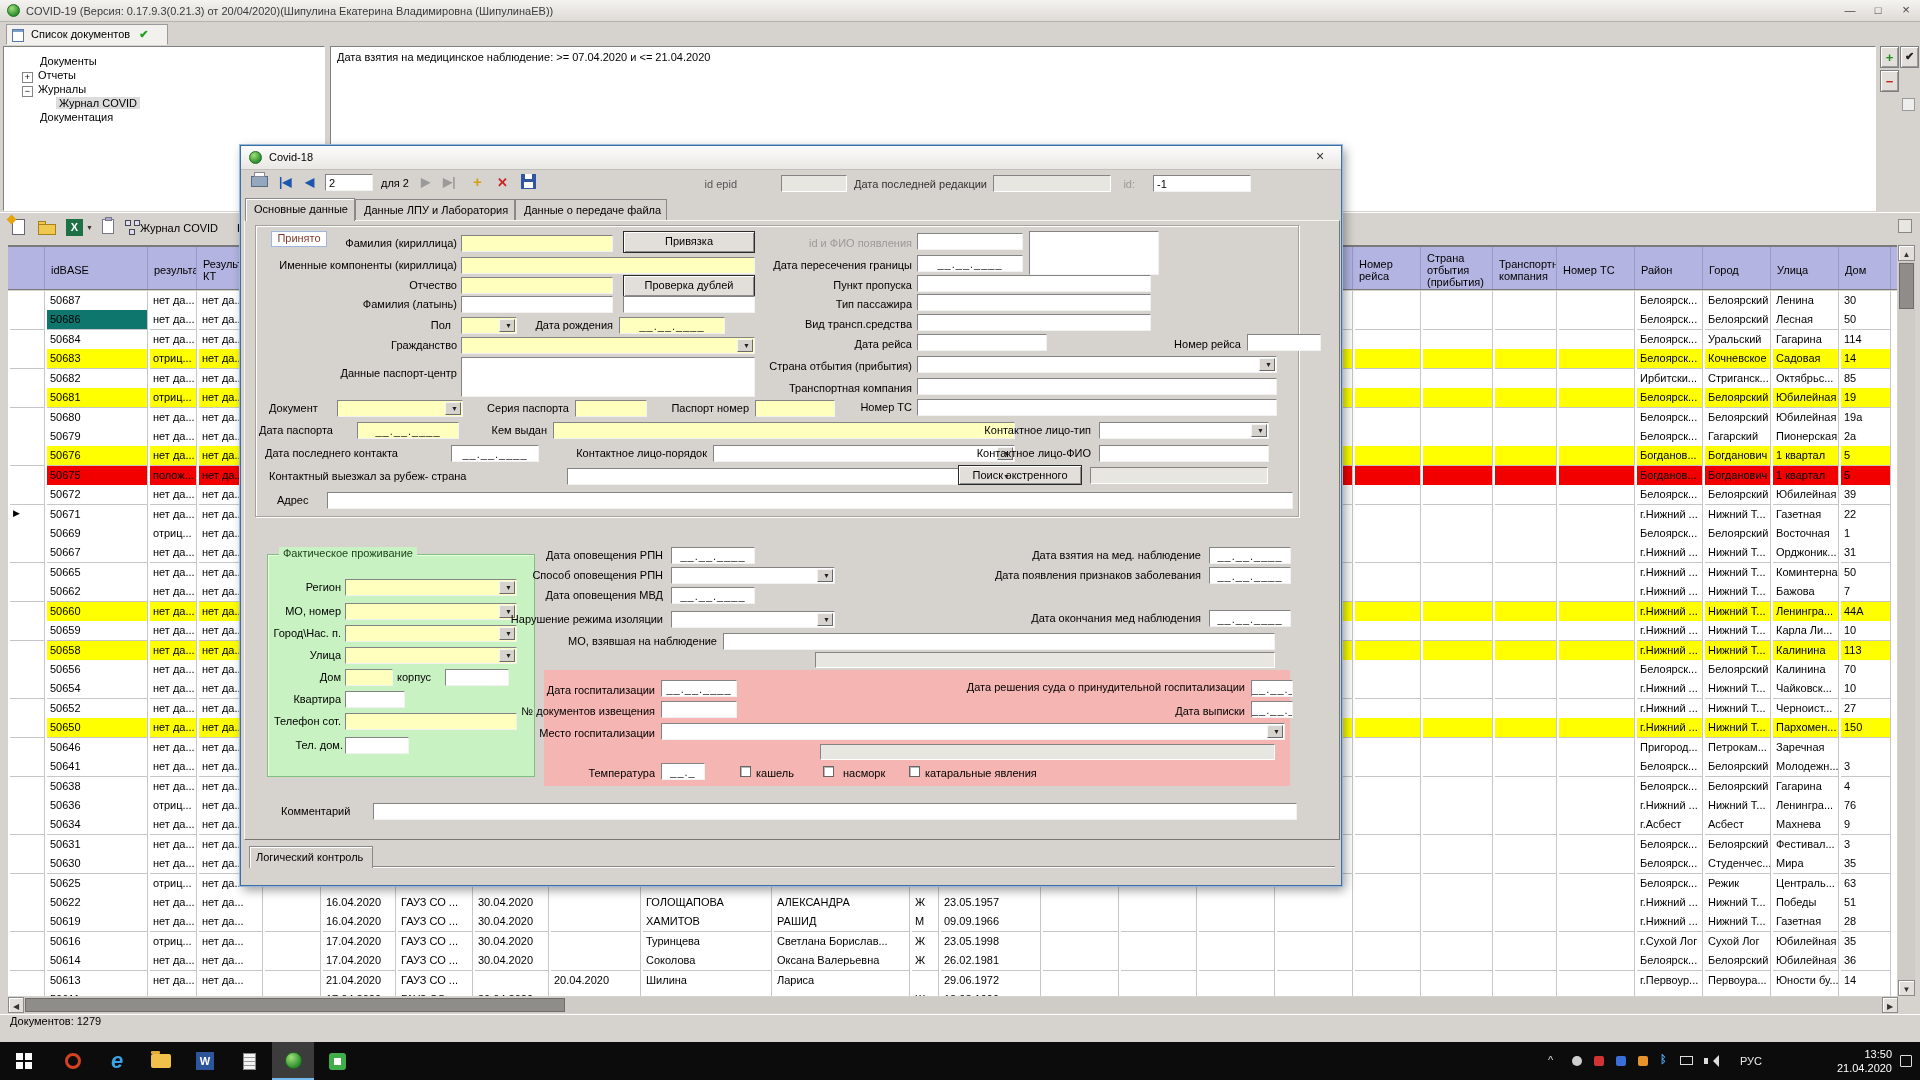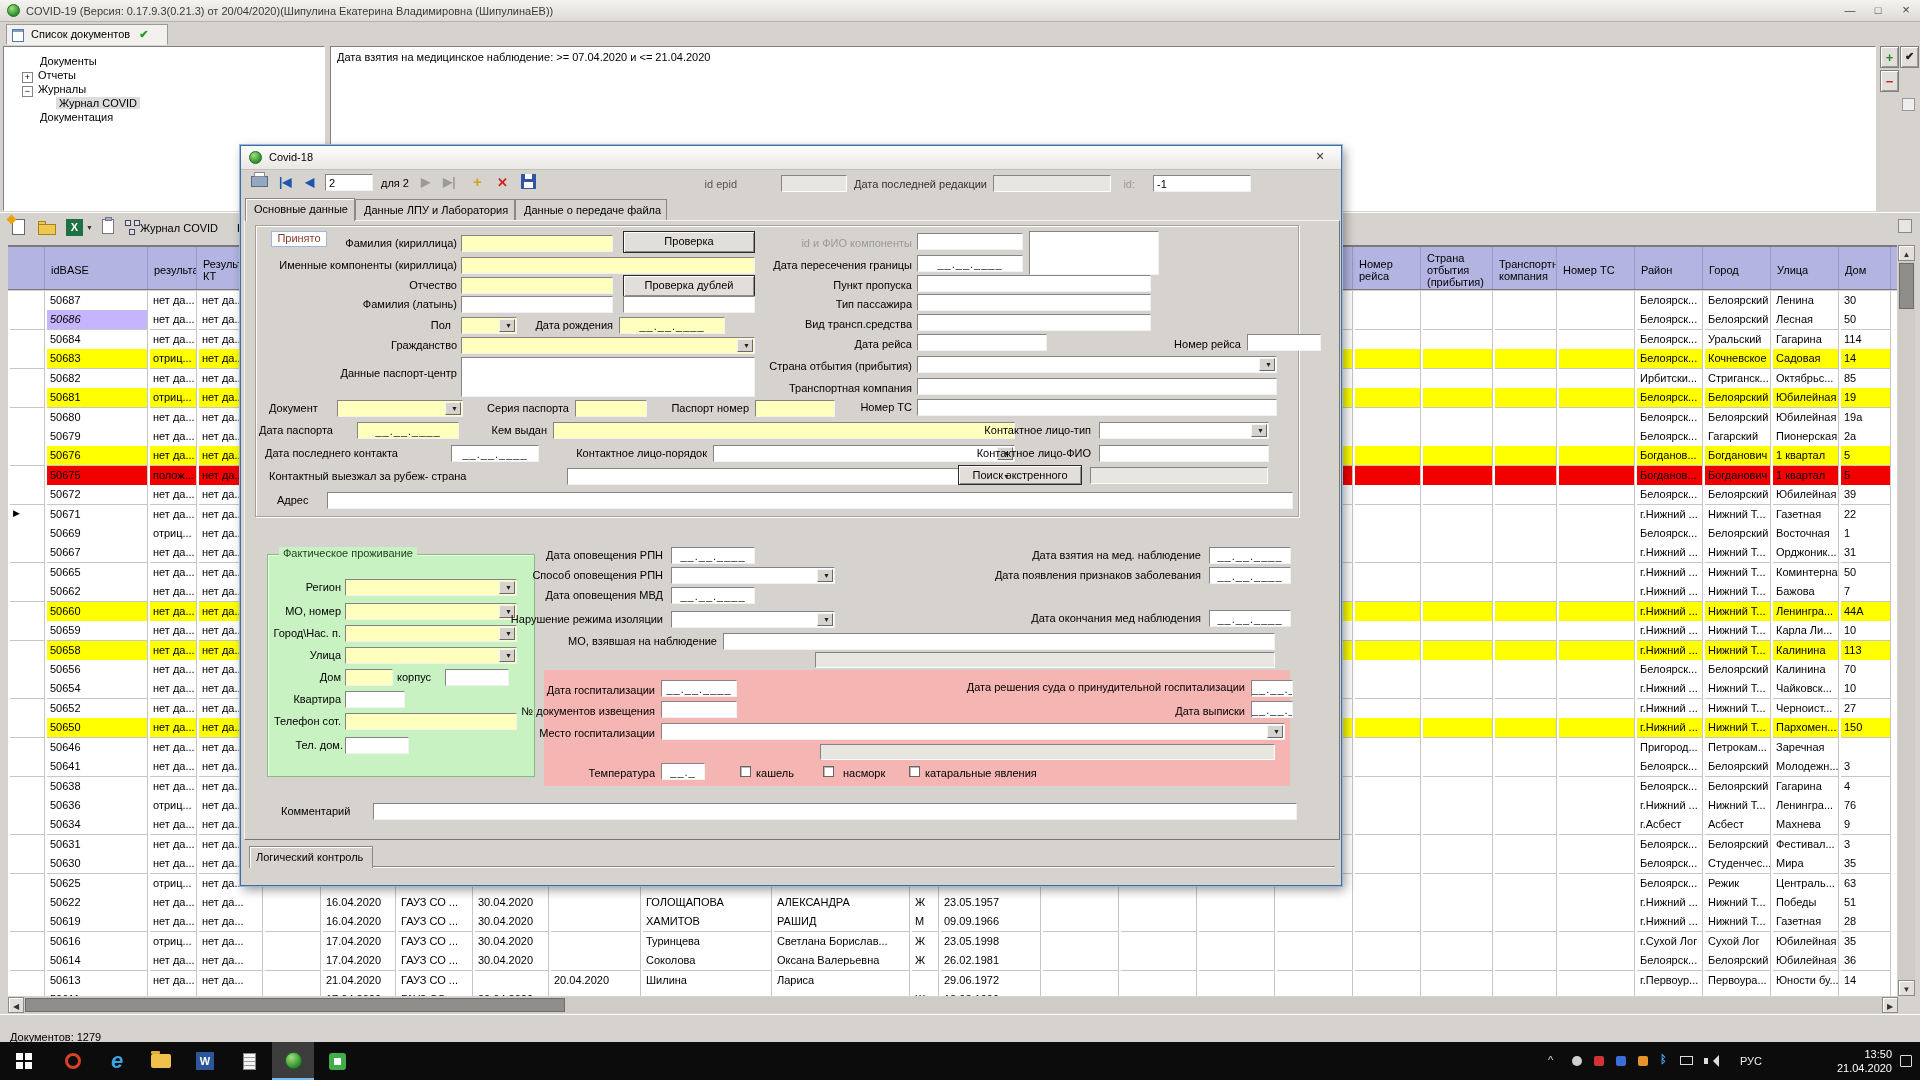--- a/index.html
+++ b/index.html
@@ -24,21 +24,21 @@
   
   .ghead{position:absolute;left:8px;top:245px;width:1889px;height:45px;background:#b4b4e2;border-top:2px solid #7a7a7a;border-bottom:1px solid #7a7a7a;overflow:hidden}
   .hc{position:absolute;top:0;height:45px;border-right:1px solid #9a9ac8;padding:2px 4px;display:flex;align-items:center;line-height:12px;overflow:hidden}
   .grows{position:absolute;left:8px;top:291px;width:1889px;height:705px;overflow:hidden;background:#fff}
   .gr{position:absolute;left:0;width:1887px;height:20px}
   .gc{position:absolute;top:0;height:20px;border-right:1px solid #c6c6c6;border-bottom:1px solid #c6c6c6;padding:3px 3px 0;white-space:nowrap;overflow:hidden;background:#fff}
   .vs{position:absolute;left:1898px;top:245px;width:17px;height:751px;background:#cfccc7}
   .hs{position:absolute;left:8px;top:997px;width:1890px;height:16px;background:#cfccc7}
   .sbut{position:absolute;background:#e2dfda;border:1px solid #8a8a8a;box-shadow:inset 1px 1px 0 #fff;text-align:center;font-size:8px;color:#333}
   .thumb{position:absolute;background:#8f8d89;border:1px solid #6f6d69}
-  .statusbar{position:absolute;left:0;top:1014px;width:1920px;height:28px;background:#d6d3ce;border-top:1px solid #fff;padding:16px 10px}
+  .statusbar{position:absolute;left:0;top:1014px;width:1920px;height:28px;background:#d6d3ce;border-top:1px solid #fff;padding:0 10px}
   
   .dialog{position:absolute;left:240px;top:145px;width:1102px;height:741px;background:#d6d3ce;border:1px solid #3a6ea5;box-shadow:0 0 0 1px #9ab8d8,3px 4px 10px rgba(0,0,0,.4);z-index:50}
   .dtitle{position:absolute;left:0;top:0;width:100%;height:24px;background:linear-gradient(#fdfdfd,#e9e7e3);border-bottom:1px solid #c2bfba}
   .dtoolbar{position:absolute;left:0;top:24px;width:100%;height:28px}
   .navico{position:absolute;top:5px;font-weight:bold;font-size:12px;cursor:pointer}
   .L{position:absolute;text-align:right;white-space:nowrap;overflow:hidden;height:14px}
   .LL{position:absolute;white-space:nowrap;height:14px}
   .F,.Y,.M,.YM,.S,.YS{position:absolute;height:17px;background:#fff;border:1px solid;border-color:#848484 #f2f2f2 #f2f2f2 #848484;padding:2px 3px 0;overflow:hidden;white-space:nowrap}
   .Y,.YM,.YS{background:#ffffbe}
   .M,.YM{text-align:center;letter-spacing:1px;color:#222;padding:2px 0 0}
@@ -175,21 +175,21 @@
       <div class="gc" style="left: 1415px; width: 70px; background: rgb(255, 255, 255);"></div>
       <div class="gc" style="left: 1487px; width: 62px; background: rgb(255, 255, 255);"></div>
       <div class="gc" style="left: 1551px; width: 76px; background: rgb(255, 255, 255);"></div>
       <div class="gc" style="left: 1629px; width: 66px; background: rgb(255, 255, 255);">Белоярск...</div>
       <div class="gc" style="left: 1697px; width: 66px; background: rgb(255, 255, 255);">Белоярский</div>
       <div class="gc" style="left: 1765px; width: 66px; background: rgb(255, 255, 255);">Ленина</div>
       <div class="gc" style="left: 1833px; width: 50px; background: rgb(255, 255, 255);">30</div>
     </div>
     <div class="gr" style="top: 19.42px;">
       <div class="gc" style="left: 2px; width: 35px;"></div>
-      <div class="gc" style="left: 39px; width: 101px; background: #c4b5fd; font-style: italic;">50686</div>
+      <div class="gc" style="left: 39px; width: 101px; background: #0f766e;">50686</div>
       <div class="gc" style="left: 142px; width: 47px; background: rgb(255, 255, 255);">нет да...</div>
       <div class="gc" style="left: 191px; width: 64px; background: rgb(255, 255, 255);">нет да...</div>
       <div class="gc" style="left: 257px; width: 56px; background: rgb(255, 255, 255);"></div>
       <div class="gc" style="left: 315px; width: 73px; background: rgb(255, 255, 255);"></div>
       <div class="gc" style="left: 390px; width: 75px; background: rgb(255, 255, 255);"></div>
       <div class="gc" style="left: 467px; width: 74px; background: rgb(255, 255, 255);"></div>
       <div class="gc" style="left: 543px; width: 90px; background: rgb(255, 255, 255);"></div>
       <div class="gc" style="left: 635px; width: 129px; background: rgb(255, 255, 255);"></div>
       <div class="gc" style="left: 766px; width: 136px; background: rgb(255, 255, 255);"></div>
       <div class="gc" style="left: 904px; width: 27px; background: rgb(255, 255, 255);"></div>
@@ -1201,22 +1201,22 @@
   <div class="dtab active" style="left:4px;width:110px">Основные данные</div>
   <div class="dtab" style="left:114px;width:160px">Данные ЛПУ и Лаборатория</div>
   <div class="dtab" style="left:274px;width:152px">Данные о передаче файла</div>
 
   <div class="page">
     <div class="groupbox" style="left:10px;top:4px;width:1044px;height:292px"></div>
 
     <div style="position:absolute;left:26px;top:10px;width:56px;height:16px;background:#fff;border:1px solid #9db6d9;text-align:center;color:#823c2e">Принято</div>
     <div class="L" style="left:86px;top:16px;width:126px">Фамилия (кириллица)</div>
     <div class="Y" style="left:216px;top:14px;width:152px"></div>
-    <div class="B" style="left:378px;top:10px;width:132px;height:22px">Проверка</div>
-    <div class="L" style="left:520px;top:16px;width:147px;color:#9a9a9a">id и ФИО компоненты</div>
+    <div class="B" style="left:378px;top:10px;width:132px;height:22px">Привязка</div>
+    <div class="L" style="left:520px;top:16px;width:147px;color:#9a9a9a">id и ФИО появления</div>
     <div class="F" style="left:672px;top:12px;width:106px"></div>
     <div class="F" style="left:784px;top:10px;width:130px;height:44px"></div>
 
     <div class="L" style="left:26px;top:38px;width:186px">Именные компоненты (кириллица)</div>
     <div class="Y" style="left:216px;top:36px;width:294px"></div>
     <div class="L" style="left:500px;top:38px;width:167px">Дата пересечения границы</div>
     <div class="M" style="left:672px;top:34px;width:106px">__.__.____</div>
 
     <div class="L" style="left:140px;top:58px;width:72px">Отчество</div>
     <div class="Y" style="left:216px;top:56px;width:152px"></div>

